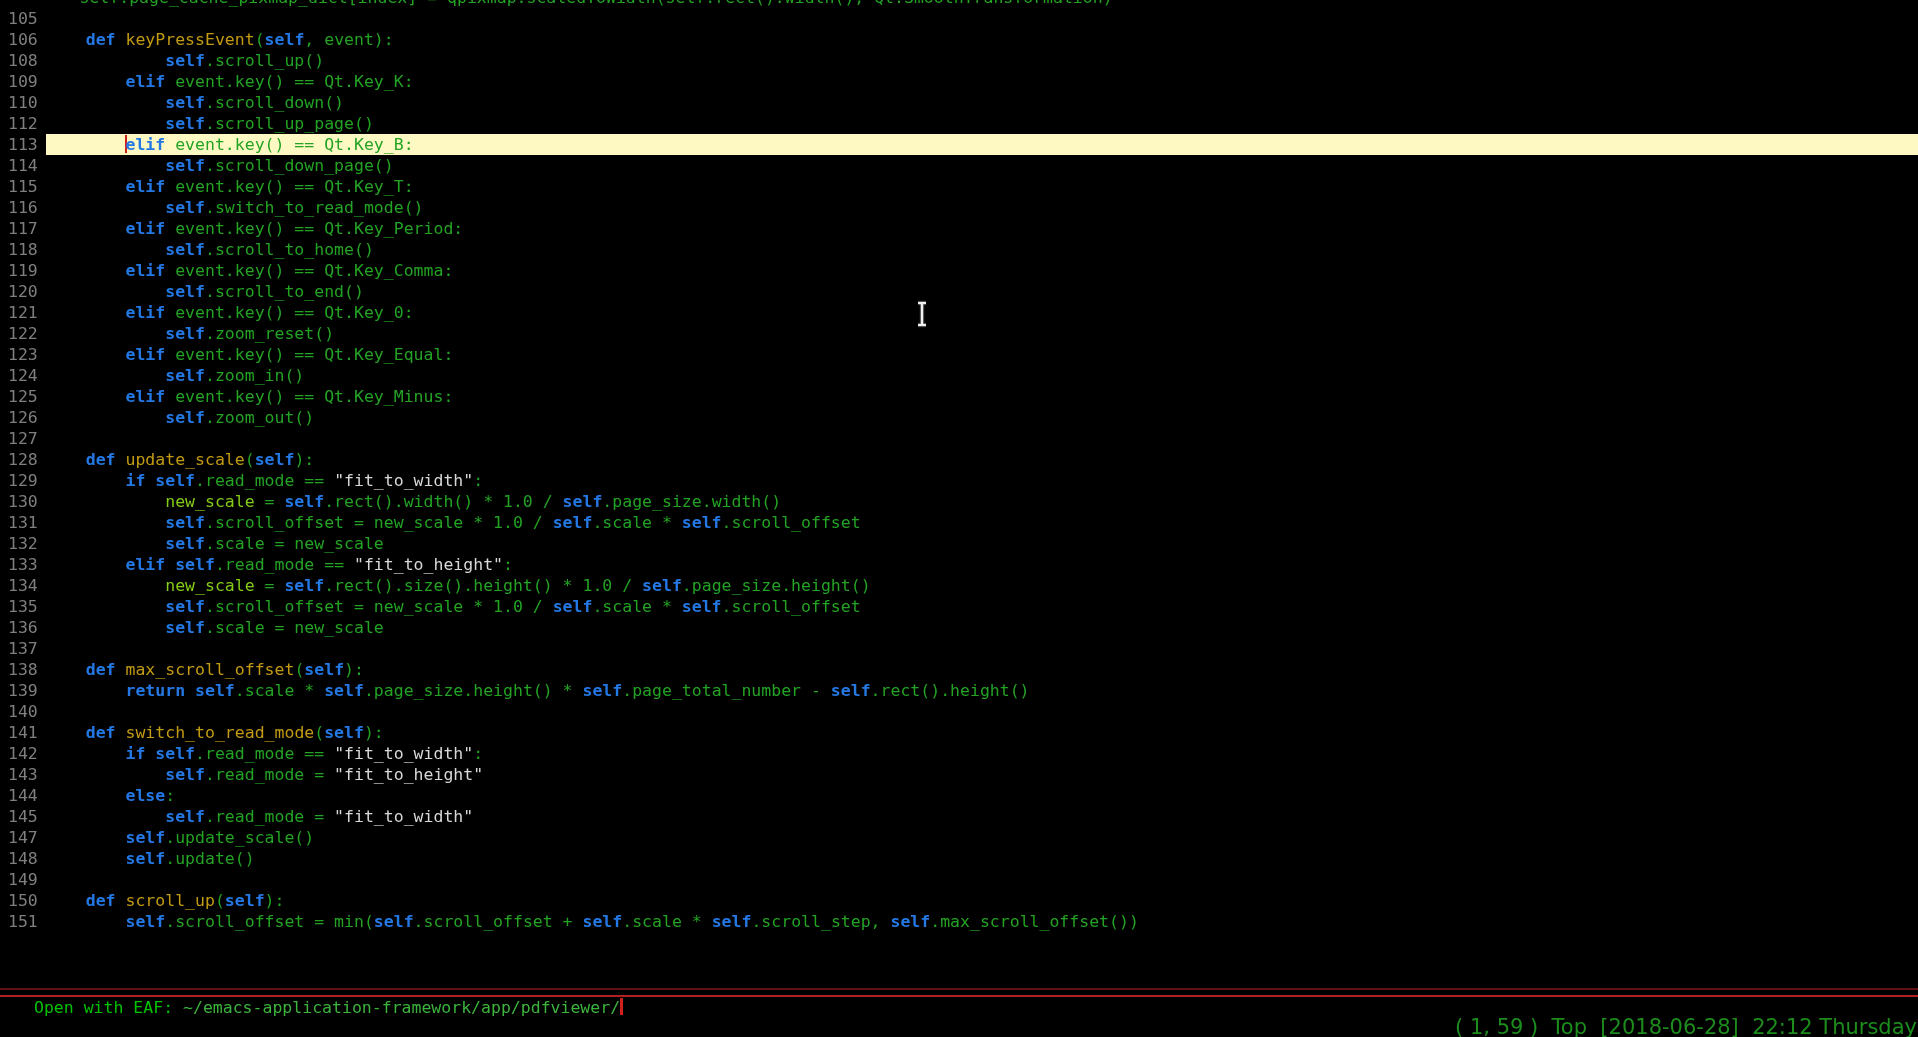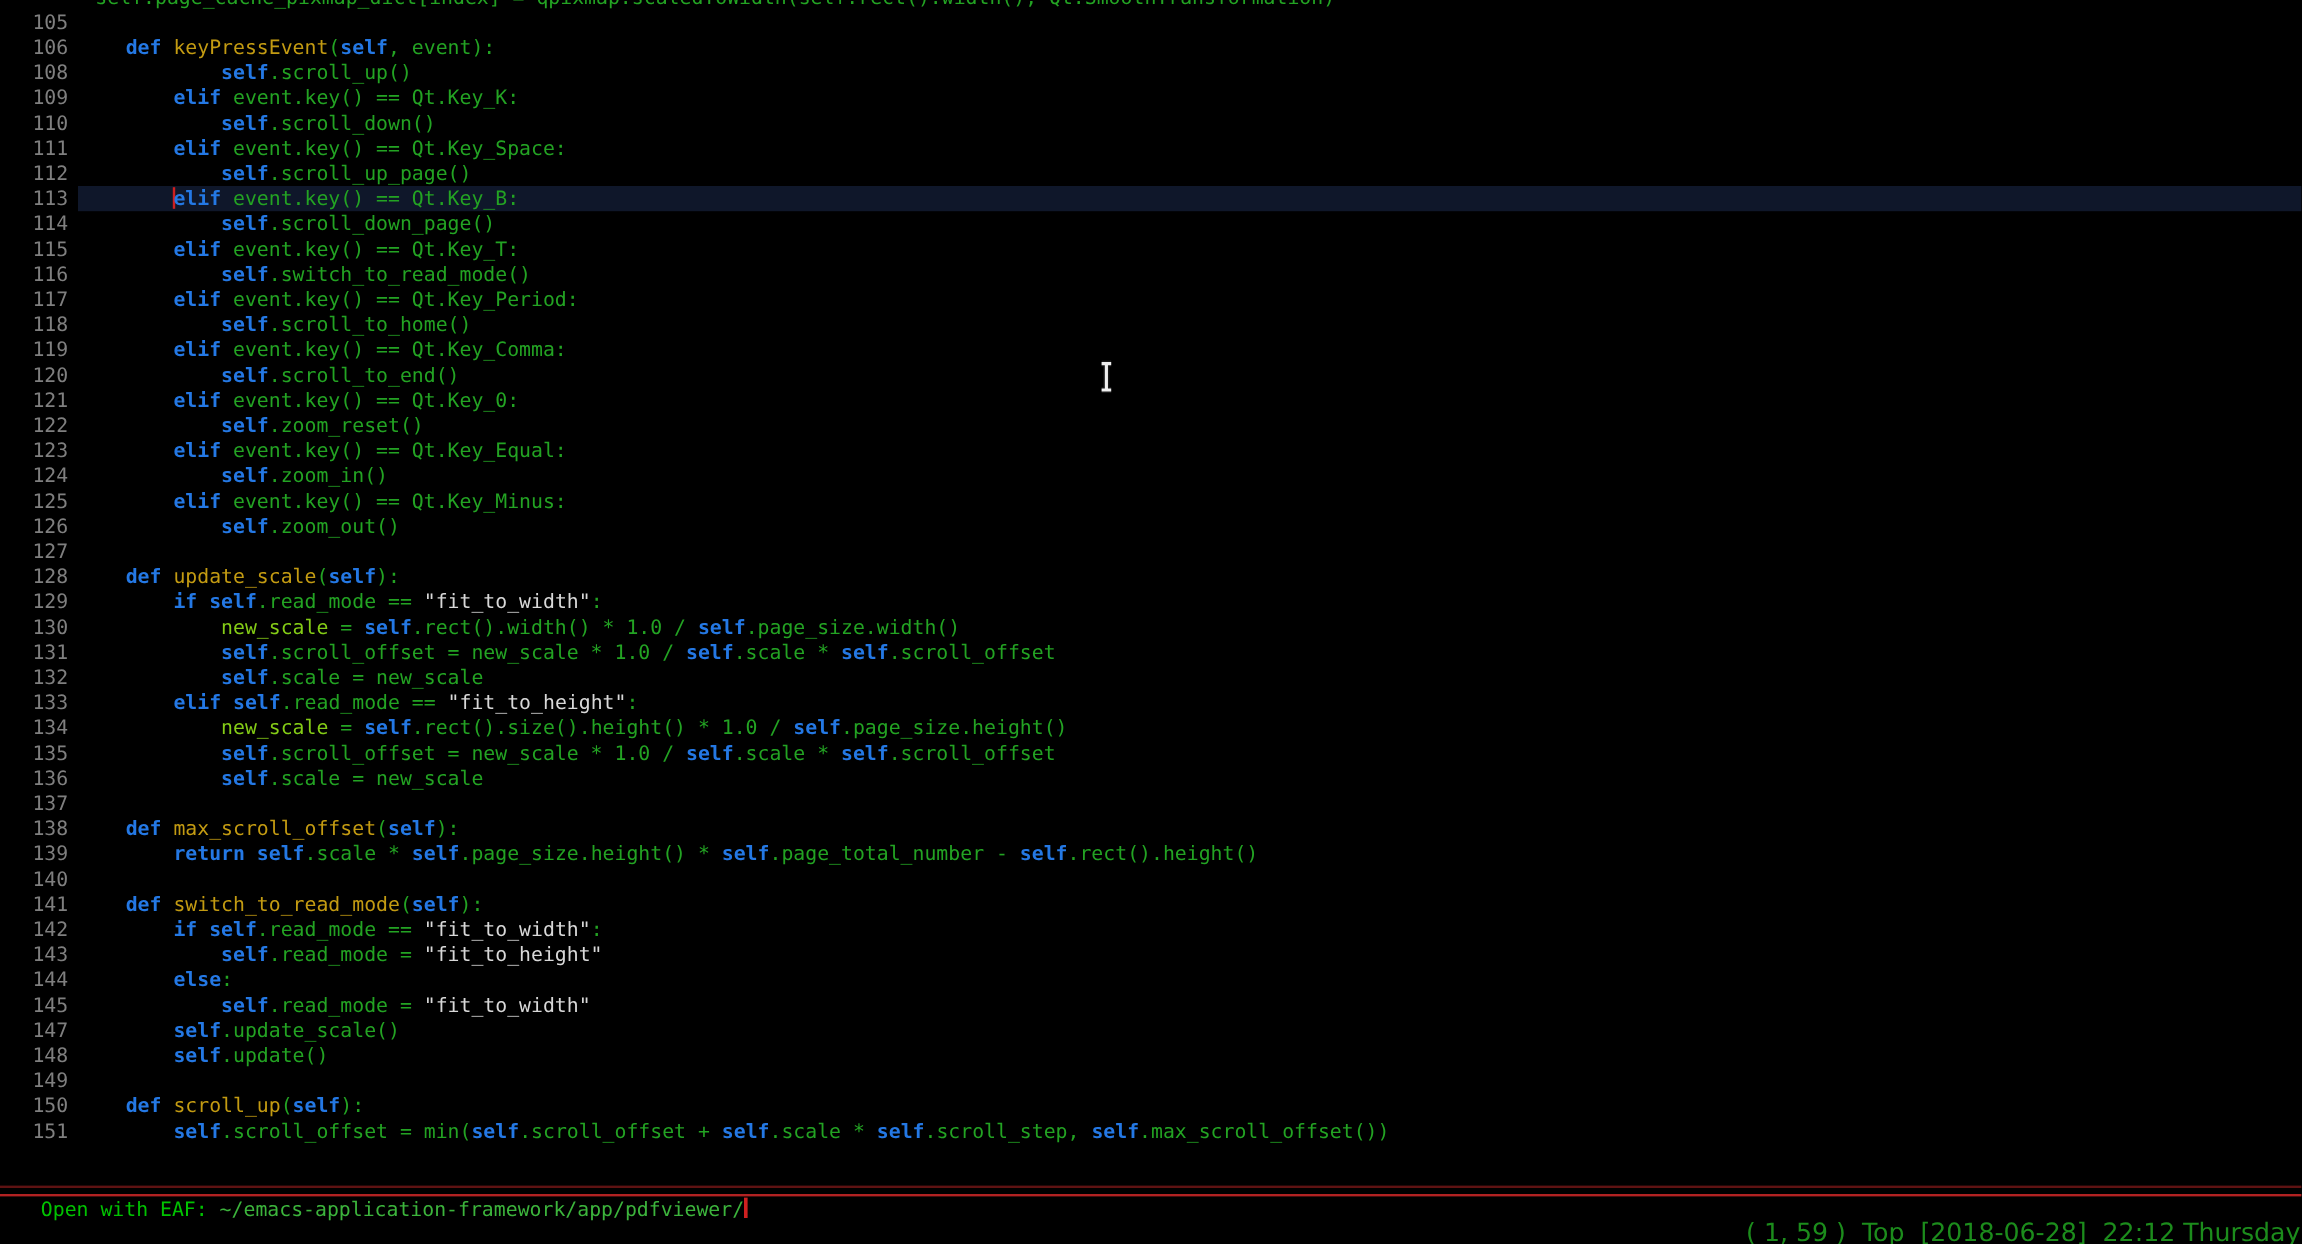--- a/index.html
+++ b/index.html
@@ -7,24 +7,24 @@
     width:1918px;height:1037px;background:#000;overflow:hidden;position:relative;
     font-family:"DejaVu Sans Mono", monospace;
   }
   
   .code-area{
     position:absolute;top:0;left:0;width:1918px;height:988px;overflow:hidden;
     font-size:16.5px;line-height:21px;
   }
   .partial-row{height:8px;overflow:hidden;}
   .partial-row .partial-inner{display:block;margin-top:-13px;white-space:pre;color:#23a323;}
-  .row{display:flex;height:21px;white-space:pre;margin-left:19px;}
+  .row{display:flex;height:21px;white-space:pre;}
   .ln{flex:none;width:46px;box-sizing:border-box;padding-left:8px;color:#7f7f7f;}
   .code{flex:1 1 auto;white-space:pre;}
-  .row.hl .code{background:#0f172a;}
+  .row.hl .code{background:#fef9c3;}
   .tk-d{color:#23a323;}
   .tk-k{color:#2478e4;font-weight:bold;}
   .tk-f{color:#c39b12;}
   .tk-s{color:#d8d8d8;}
   .tk-v{color:#84cc16;text-align:center;}
   .tk-cur{display:inline-block;width:2px;height:18px;background:#cf2020;margin-right:-2px;vertical-align:-3px;}
   
   .mline1{position:absolute;left:0;top:988px;width:1918px;height:2px;background:#5e1212;}
   .mline2{position:absolute;left:0;top:995px;width:1918px;height:2px;background:#b22222;}
   
@@ -49,21 +49,20 @@
 <div class="code-area">
   <div class="partial-row">
     <span class="partial-inner">        self.page_cache_pixmap_dict[index] = qpixmap.scaledToWidth(self.rect().width(), Qt.SmoothTransformation)</span>
   </div>
   <div id="lines-container">
       <div class="row"><span class="ln">105</span><span class="code"></span></div>
       <div class="row"><span class="ln">106</span><span class="code"><span class="tk-d">    </span><span class="tk-k">def</span><span class="tk-d"> </span><span class="tk-f">keyPressEvent</span><span class="tk-d">(</span><span class="tk-k">self</span><span class="tk-d">, event):</span></span></div>
       <div class="row"><span class="ln">108</span><span class="code"><span class="tk-d">            </span><span class="tk-k">self</span><span class="tk-d">.scroll_up()</span></span></div>
       <div class="row"><span class="ln">109</span><span class="code"><span class="tk-d">        </span><span class="tk-k">elif</span><span class="tk-d"> event.key() == Qt.Key_K:</span></span></div>
       <div class="row"><span class="ln">110</span><span class="code"><span class="tk-d">            </span><span class="tk-k">self</span><span class="tk-d">.scroll_down()</span></span></div>
-      <div class="row"><span class="ln">111</span><span class="code"><span class="tk-d">        </span><span class="tk-k">elif</span><span class="tk-d"> event.key() == Qt.Key_Space:</span></span></div>
       <div class="row"><span class="ln">112</span><span class="code"><span class="tk-d">            </span><span class="tk-k">self</span><span class="tk-d">.scroll_up_page()</span></span></div>
       <div class="row hl"><span class="ln">113</span><span class="code"><span class="tk-d">        </span><span class="tk-cur"></span><span class="tk-k">elif</span><span class="tk-d"> event.key() == Qt.Key_B:</span></span></div>
       <div class="row"><span class="ln">114</span><span class="code"><span class="tk-d">            </span><span class="tk-k">self</span><span class="tk-d">.scroll_down_page()</span></span></div>
       <div class="row"><span class="ln">115</span><span class="code"><span class="tk-d">        </span><span class="tk-k">elif</span><span class="tk-d"> event.key() == Qt.Key_T:</span></span></div>
       <div class="row"><span class="ln">116</span><span class="code"><span class="tk-d">            </span><span class="tk-k">self</span><span class="tk-d">.switch_to_read_mode()</span></span></div>
       <div class="row"><span class="ln">117</span><span class="code"><span class="tk-d">        </span><span class="tk-k">elif</span><span class="tk-d"> event.key() == Qt.Key_Period:</span></span></div>
       <div class="row"><span class="ln">118</span><span class="code"><span class="tk-d">            </span><span class="tk-k">self</span><span class="tk-d">.scroll_to_home()</span></span></div>
       <div class="row"><span class="ln">119</span><span class="code"><span class="tk-d">        </span><span class="tk-k">elif</span><span class="tk-d"> event.key() == Qt.Key_Comma:</span></span></div>
       <div class="row"><span class="ln">120</span><span class="code"><span class="tk-d">            </span><span class="tk-k">self</span><span class="tk-d">.scroll_to_end()</span></span></div>
       <div class="row"><span class="ln">121</span><span class="code"><span class="tk-d">        </span><span class="tk-k">elif</span><span class="tk-d"> event.key() == Qt.Key_0:</span></span></div>

